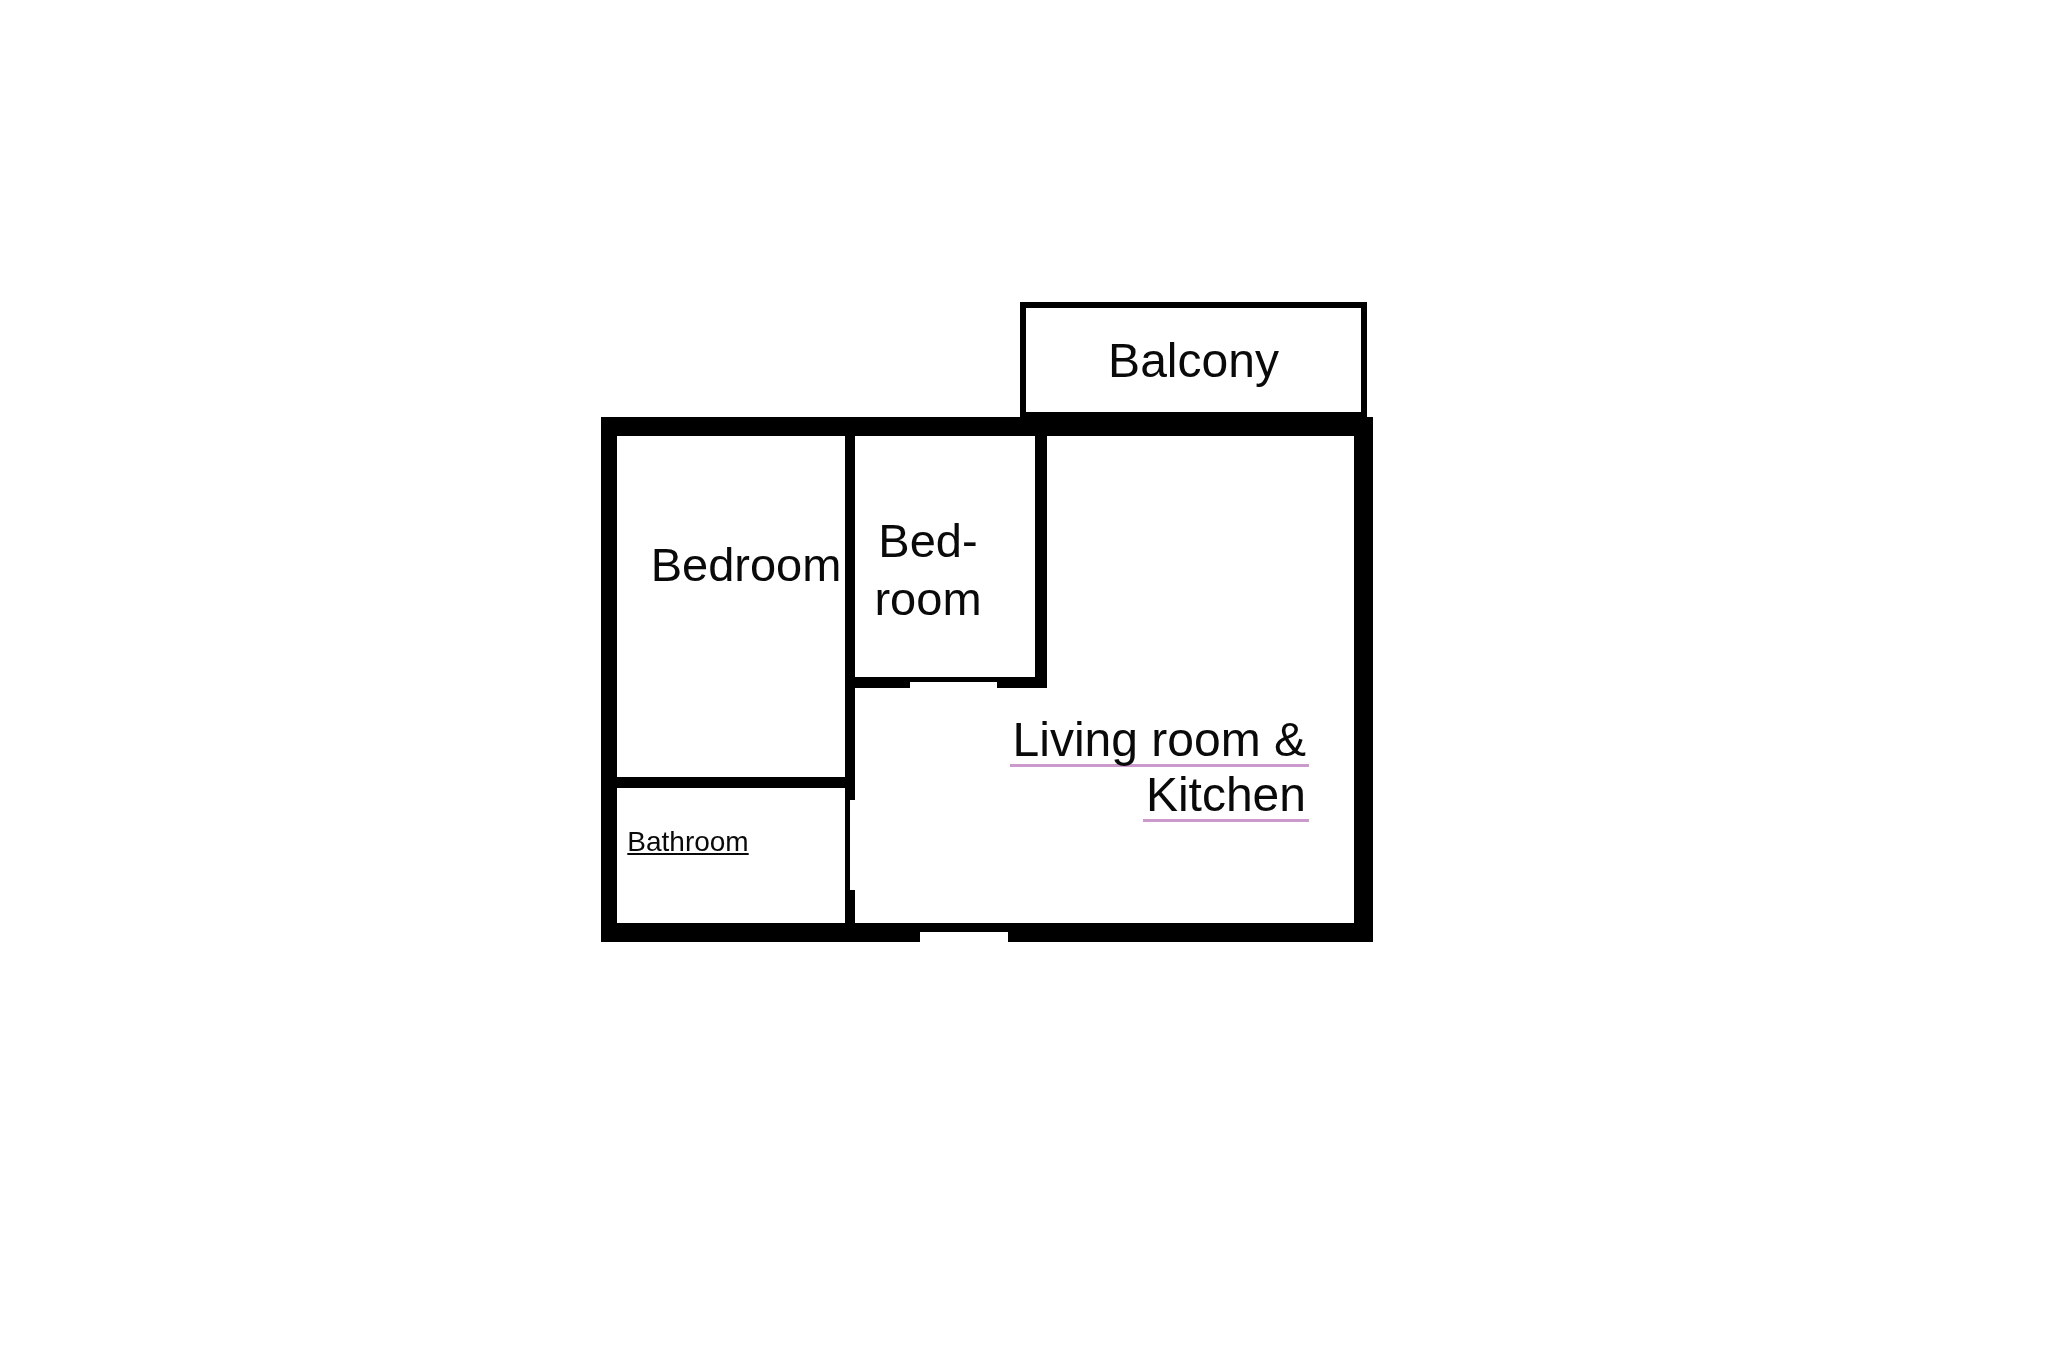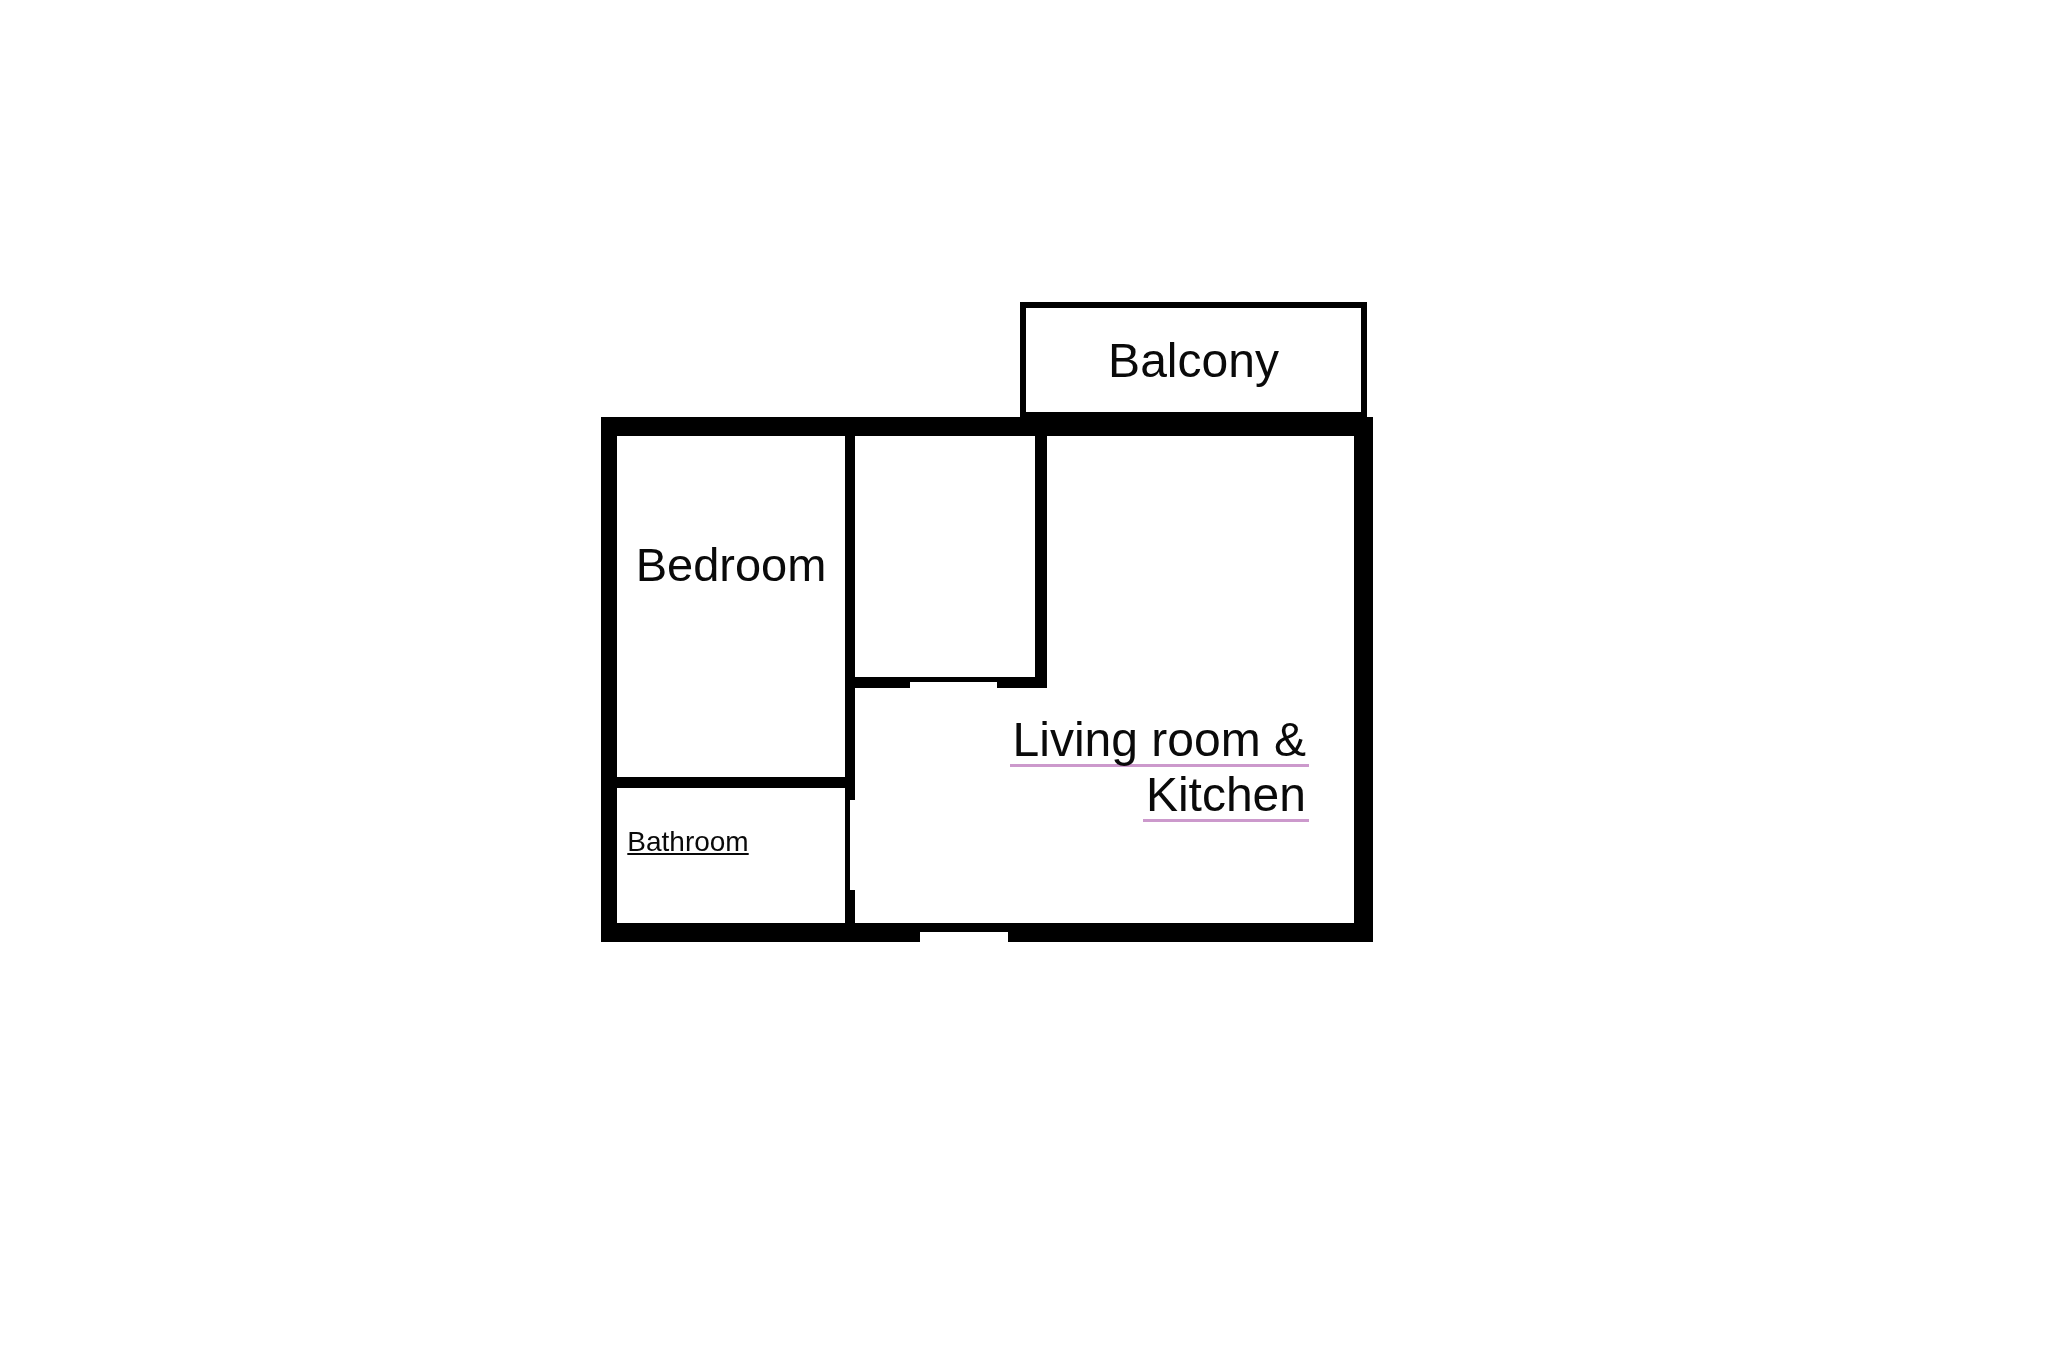--- a/index.html
+++ b/index.html
@@ -49,21 +49,21 @@
     left: 1020px; top: 302px;
     width: 347px; height: 116px;
     border: 6px solid var(--wall);
     box-sizing: border-box;
     background: var(--bg);
     display: flex; align-items: center; justify-content: center;
     font-size: 48px;
   }
 
   .room-label { position: absolute; text-align: center; white-space: nowrap; }
-  .label-bedroom   { left: 617px; top: 540px; width: 228px; font-size: 47px; line-height: 50px; }
+  .label-bedroom   { left: 617px; top: 540px; width: 228px; font-size: 47px; line-height: 50px; padding-left: 15px; }
   .label-bedroom2  { left: 838px; top: 512px; width: 180px; font-size: 47px; line-height: 58px; }
   .label-bathroom  { left: 584px; top: 824px; width: 208px; font-size: 28px; line-height: 36px; text-decoration: underline; }
   .label-living    { left: 1008px; top: 712px; width: 301px; font-size: 48px; }
   .label-living .line { display: block; text-align: right; }
   .label-living .line + .line { margin-top: 0; }
   .label-living .line > span {
     display: inline-block;
     line-height: 48px;
     padding: 0 3px;
     border-bottom: 3px solid var(--underline-color);
@@ -91,20 +91,24 @@
 
   <div class="wall w-bath-top"></div>
 
   <div class="wall w-bed2-right"></div>
   <div class="wall w-bed2-bottom-left"></div>
   <div class="wall w-bed2-bottom-door"></div>
   <div class="wall w-bed2-bottom-right"></div>
 
   <div class="room-label label-bedroom">Bedroom</div>
 
+  <div class="room-label label-bedroom2">
+    <span>Bed-</span><br>
+    <span>room</span>
+  </div>
 
   <div class="room-label label-bathroom">Bathroom</div>
 
   <div class="room-label label-living">
     <div class="line">
       <span>Living room &amp;</span>
     </div>
     <div class="line">
       <span>Kitchen</span>
     </div>

